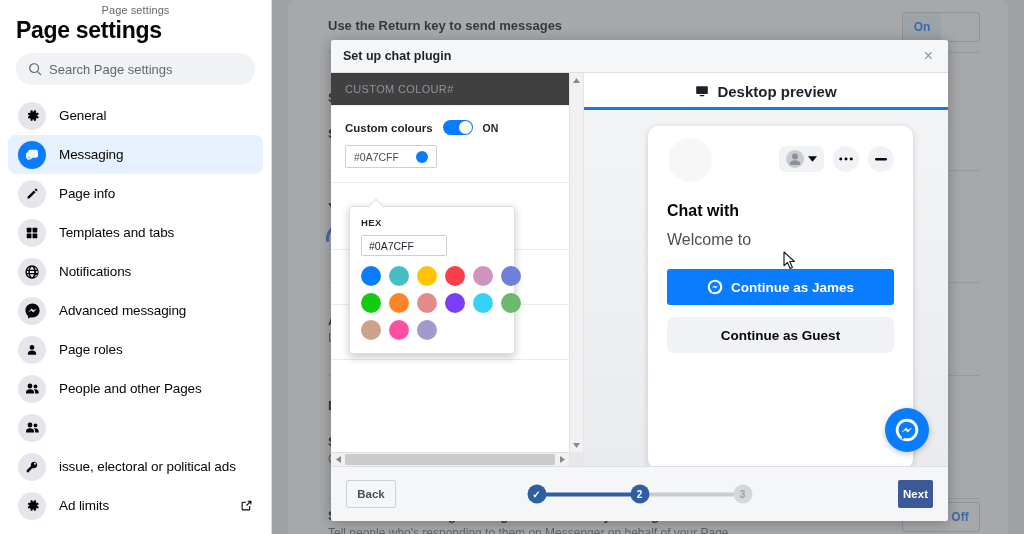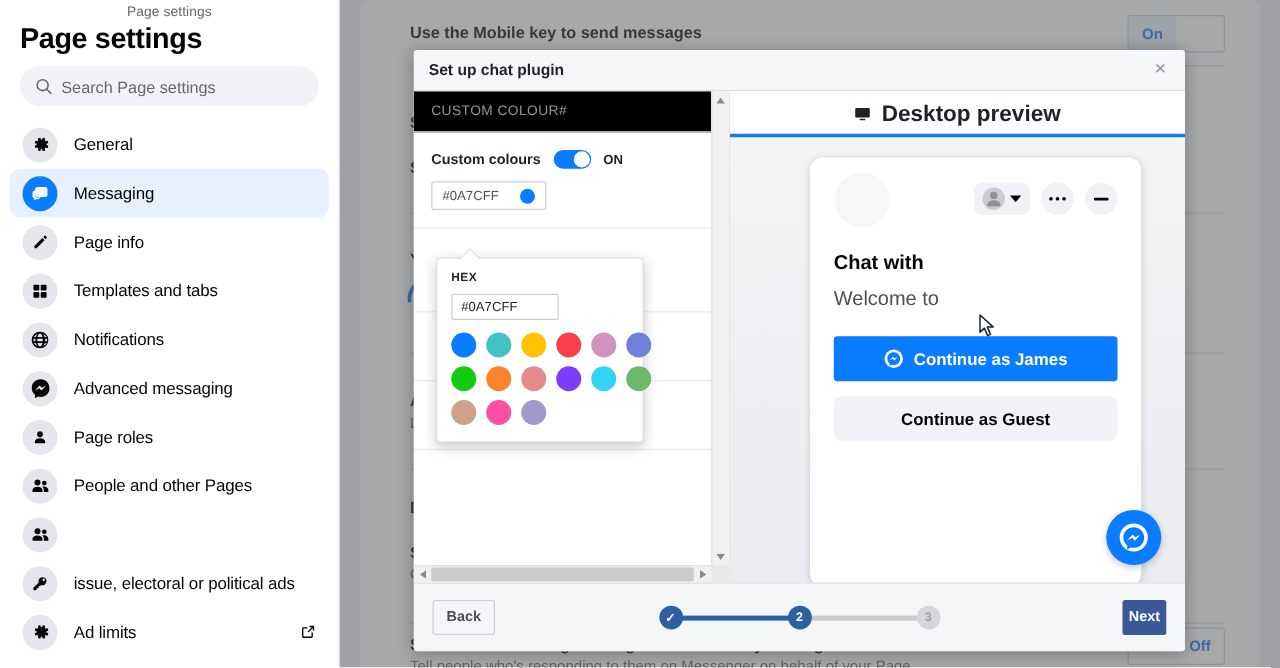--- a/index.html
+++ b/index.html
@@ -109,21 +109,21 @@
 
   
   .cfg {
     width: 253px; flex: 0 0 auto; position: relative; background: #ffffff;
     border-right: 1px solid #e5e5e5;
   }
   .cfg-scroll { position: absolute; inset: 0 14px 14px 0; overflow: hidden; }
   .cfg-header {
     height: 33px; display: flex; align-items: center; padding: 0 14px;
     font-size: 11px; color: #8d949e; letter-spacing: .35px;
-    border-bottom: 1px solid #e9ebee; background: #000000;
+    border-bottom: 1px solid #e9ebee; background: #404040;
   }
   .cfg-block { padding: 14px; }
   .cfg-row { display: flex; align-items: center; gap: 10px; }
   .cfg-lab { font-size: 11.5px; font-weight: bold; color: #1d2129; }
   .tog {
     width: 30px; height: 15px; border-radius: 9px; background: #d8dade;
     position: relative; flex: 0 0 auto; cursor: pointer;
   }
   .tog.on { background: #0a7cff; }
   .tog .knob {
@@ -189,21 +189,21 @@
   .corner {
     position: absolute; right: 0; bottom: 0; width: 14px; height: 14px;
     background: #e8e8e8;
   }
 
   
   .prev { flex: 1; display: flex; flex-direction: column; min-width: 0; background: #ffffff; }
   .prev-tabs { height: 37px; display: flex; border-bottom: 1px solid #e4e6eb; flex: 0 0 auto; }
   .prev-tab {
     flex: 1; display: flex; align-items: center; justify-content: center; gap: 8px;
-    font-size: 18px; color: #8d949e; cursor: pointer; position: relative;
+    font-size: 15px; color: #8d949e; cursor: pointer; position: relative;
   }
   .prev-tab.active { color: #1d2129; font-weight: bold; }
   .prev-tab.active:after {
     content: ""; position: absolute; left: 0; right: 0; bottom: -1px;
     height: 3px; background: #1877f2;
   }
   .prev-stage {
     flex: 1; position: relative; background: linear-gradient(#f3f4f6, #e9ebee);
   }
   .chatcard {
@@ -280,21 +280,21 @@
   .seg-line.empty { background: #c9cbcd; }
 </style>
 </head>
 <body>
 
 <div id="root">
 
   <div class="bgpage">
     <div class="bg-card">
       <div class="bg-row" style="top:18px;">
-        <div class="bt">Use the Mobile key to send messages</div>
+        <div class="bt">Use the Return key to send messages</div>
         <div class="bg-toggle">
           <div class="seg on">On</div>
           <div class="seg"></div>
         </div>
       </div>
       <div class="bg-sep" style="top:52px;"></div>
       <div class="bg-row" style="top:90px;">
         <div class="bt">S</div>
       </div>
       <div class="bg-row" style="top:126px;">

